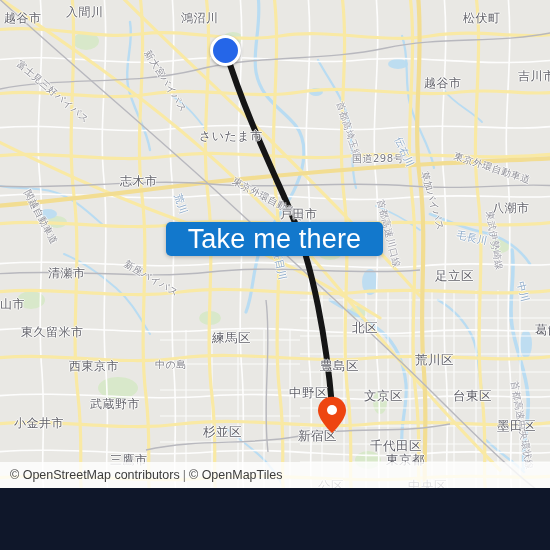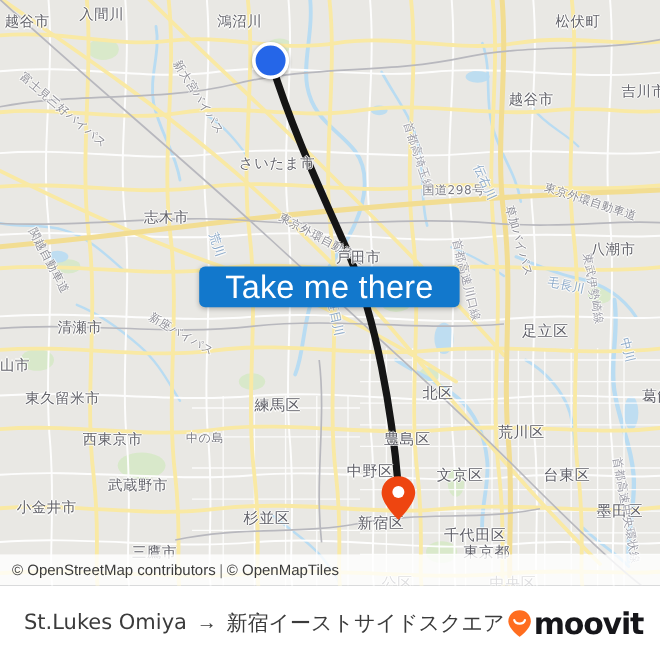--- a/index.html
+++ b/index.html
@@ -341,30 +341,14 @@
 
     <button id="take-me-there">Take me there</button>
 
     <div id="attribution">
       <span>© OpenStreetMap contributors</span>
       <span class="attr-sep">|</span>
       <span>© OpenMapTiles</span>
     </div>
   </div>
 
-  <div id="footer">
-    <div id="trip-summary">
-      <span class="trip-text">St.Lukes Omiya</span>
-      <span id="trip-arrow">→</span>
-      <span class="trip-text">新宿イーストサイドスクエア</span>
-    </div>
-    <div id="moovit-logo">
-      <span style="display:inline-block;line-height:0;margin-right:2px;">
-        <svg viewBox="0 0 26 30" width="20" height="23">
-          <path d="M13 0.6 C6 0.6 0.8 5.8 0.8 12.6 C0.8 21 13 29.6 13 29.6 C13 29.6 25.2 21 25.2 12.6 C25.2 5.8 20 0.6 13 0.6 Z" fill="#ff6d1f"></path>
-          <path d="M7.2 11.4 C8.6 16.4 17.4 16.4 18.8 11.4" stroke="#ffffff" stroke-width="2.4" fill="none" stroke-linecap="round"></path>
-        </svg>
-      </span>
-      <span id="moovit-wordmark">moovit</span>
-    </div>
-  </div>
 
 </div>
 
 </body></html>

